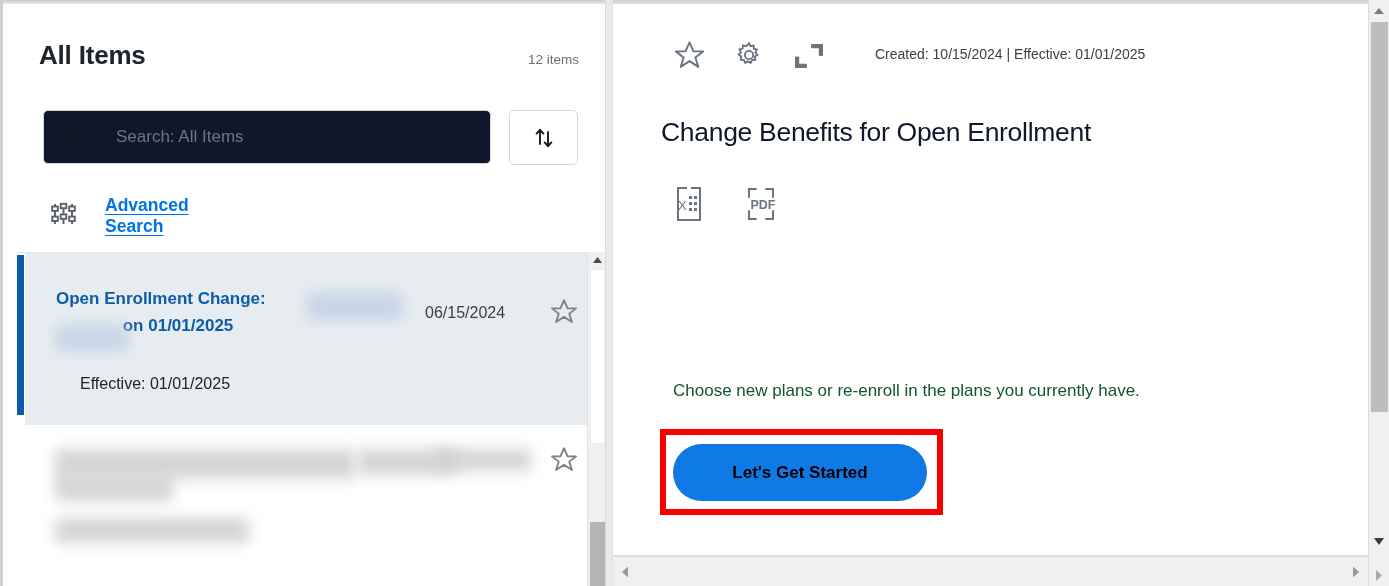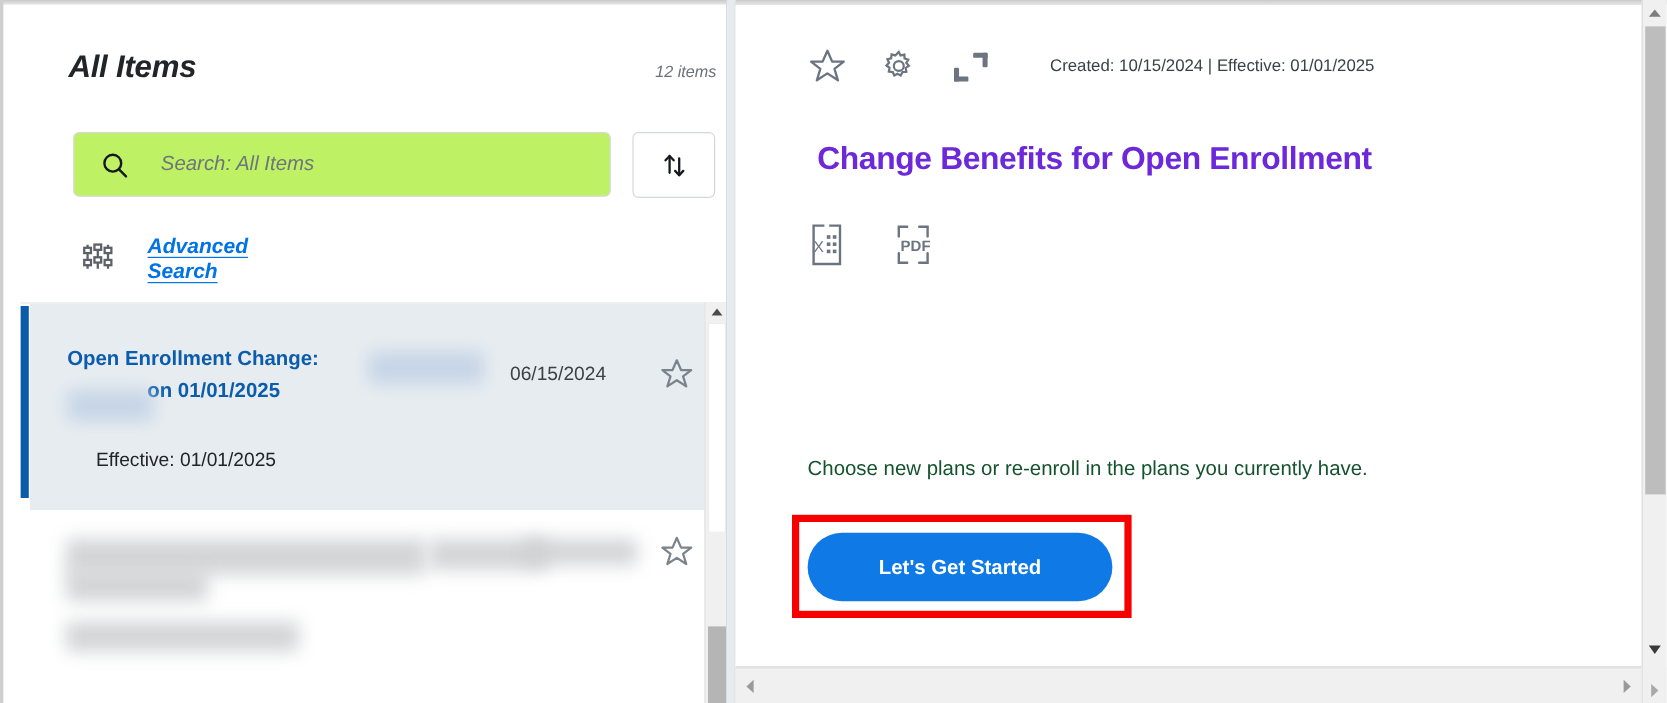--- a/index.html
+++ b/index.html
@@ -29,38 +29,37 @@
   }
 
   
   .sidebar {
     position:absolute; left:5px; top:4px;
     width:601px; height:582px;
     background:#ffffff;
     overflow:hidden;
   }
   .sidebar-head {
-    position:absolute; left:18px; top:0; width:601px; height:240px;
+    position:absolute; left:0; top:0; width:601px; height:240px;
     background:#fff;
-    font-style:italic;
   }
   .all-items-title {
     position:absolute; left:34px; top:36px;
     font-size:26px; font-weight:bold; color:#20252a;
     letter-spacing:-0.2px;
   }
   .item-count {
     position:absolute; right:27px; top:48px;
     font-size:13.5px; color:#6b7176;text-align:right;
   }
   .search-box {
     position:absolute; left:38px; top:106px;
     width:448px; height:54px;
     border:1px solid #d4d7da; border-radius:5px;
-    background:#bef264; box-sizing:border-box;
+    background:#0f172a; box-sizing:border-box;
   }
   .search-icon {
     position:absolute; left:22px; top:15px; width:24px; height:24px;
   }
   .search-ph {
     position:absolute; left:72px; top:16px;
     font-size:17px; color:#6f757b;
   }
   .sort-btn {
     position:absolute; left:504px; top:106px;
@@ -171,22 +170,22 @@
   .d-icons { position:absolute; left:60px; top:35px; }
   .d-icon { position:absolute; cursor:pointer; }
   .d-star { left:0px; top:0px; }
   .d-gear { left:60px; top:0px; }
   .d-expand { left:120px; top:2px; }
   .d-meta {
     position:absolute; left:262px; top:42px;
     font-size:14px; color:#3b4145;
   }
   .d-title {
-    position:absolute; left:68px; top:113px;
-    font-size:26.5px; font-weight:bold; color:#6d28d9;
+    position:absolute; left:48px; top:113px;
+    font-size:26.5px; font-weight:normal; color:#0f172a;
     letter-spacing:-0.3px;
   }
   .d-exports { position:absolute; left:60px; top:180px; }
   .exp-xls { position:absolute; left:0; top:0; }
   .exp-pdf { position:absolute; left:71px; top:0; }
   .d-body1 {
     position:absolute; left:60px; top:280px;
     width:625px;
     font-size:17px; color:#4a5055; line-height:29px;
   }
@@ -199,21 +198,21 @@
   .cta-outline {
     position:absolute; left:0; top:0;
     width:283px; height:86px;
     border:6px solid #f60000;
     box-sizing:border-box;
   }
   .cta-btn {
     position:absolute; left:13px; top:15px;
     width:254px; height:57px;
     background:#0f7ae5; border:none; border-radius:29px;
-    color:#ffffff; font-size:17px; font-weight:bold;
+    color:#000000; font-size:17px; font-weight:bold;
     font-family:"Liberation Sans", sans-serif;
     cursor:pointer;
   }
 
   
   .rp-v {
     position:absolute; left:1368px; top:0; width:21px; height:586px;
     background:#f0f0f0; border-left:1px solid #dcdcdc; box-sizing:border-box;
   }
   .rp-v-up { position:absolute; left:0; top:2px; width:20px; height:18px;}

